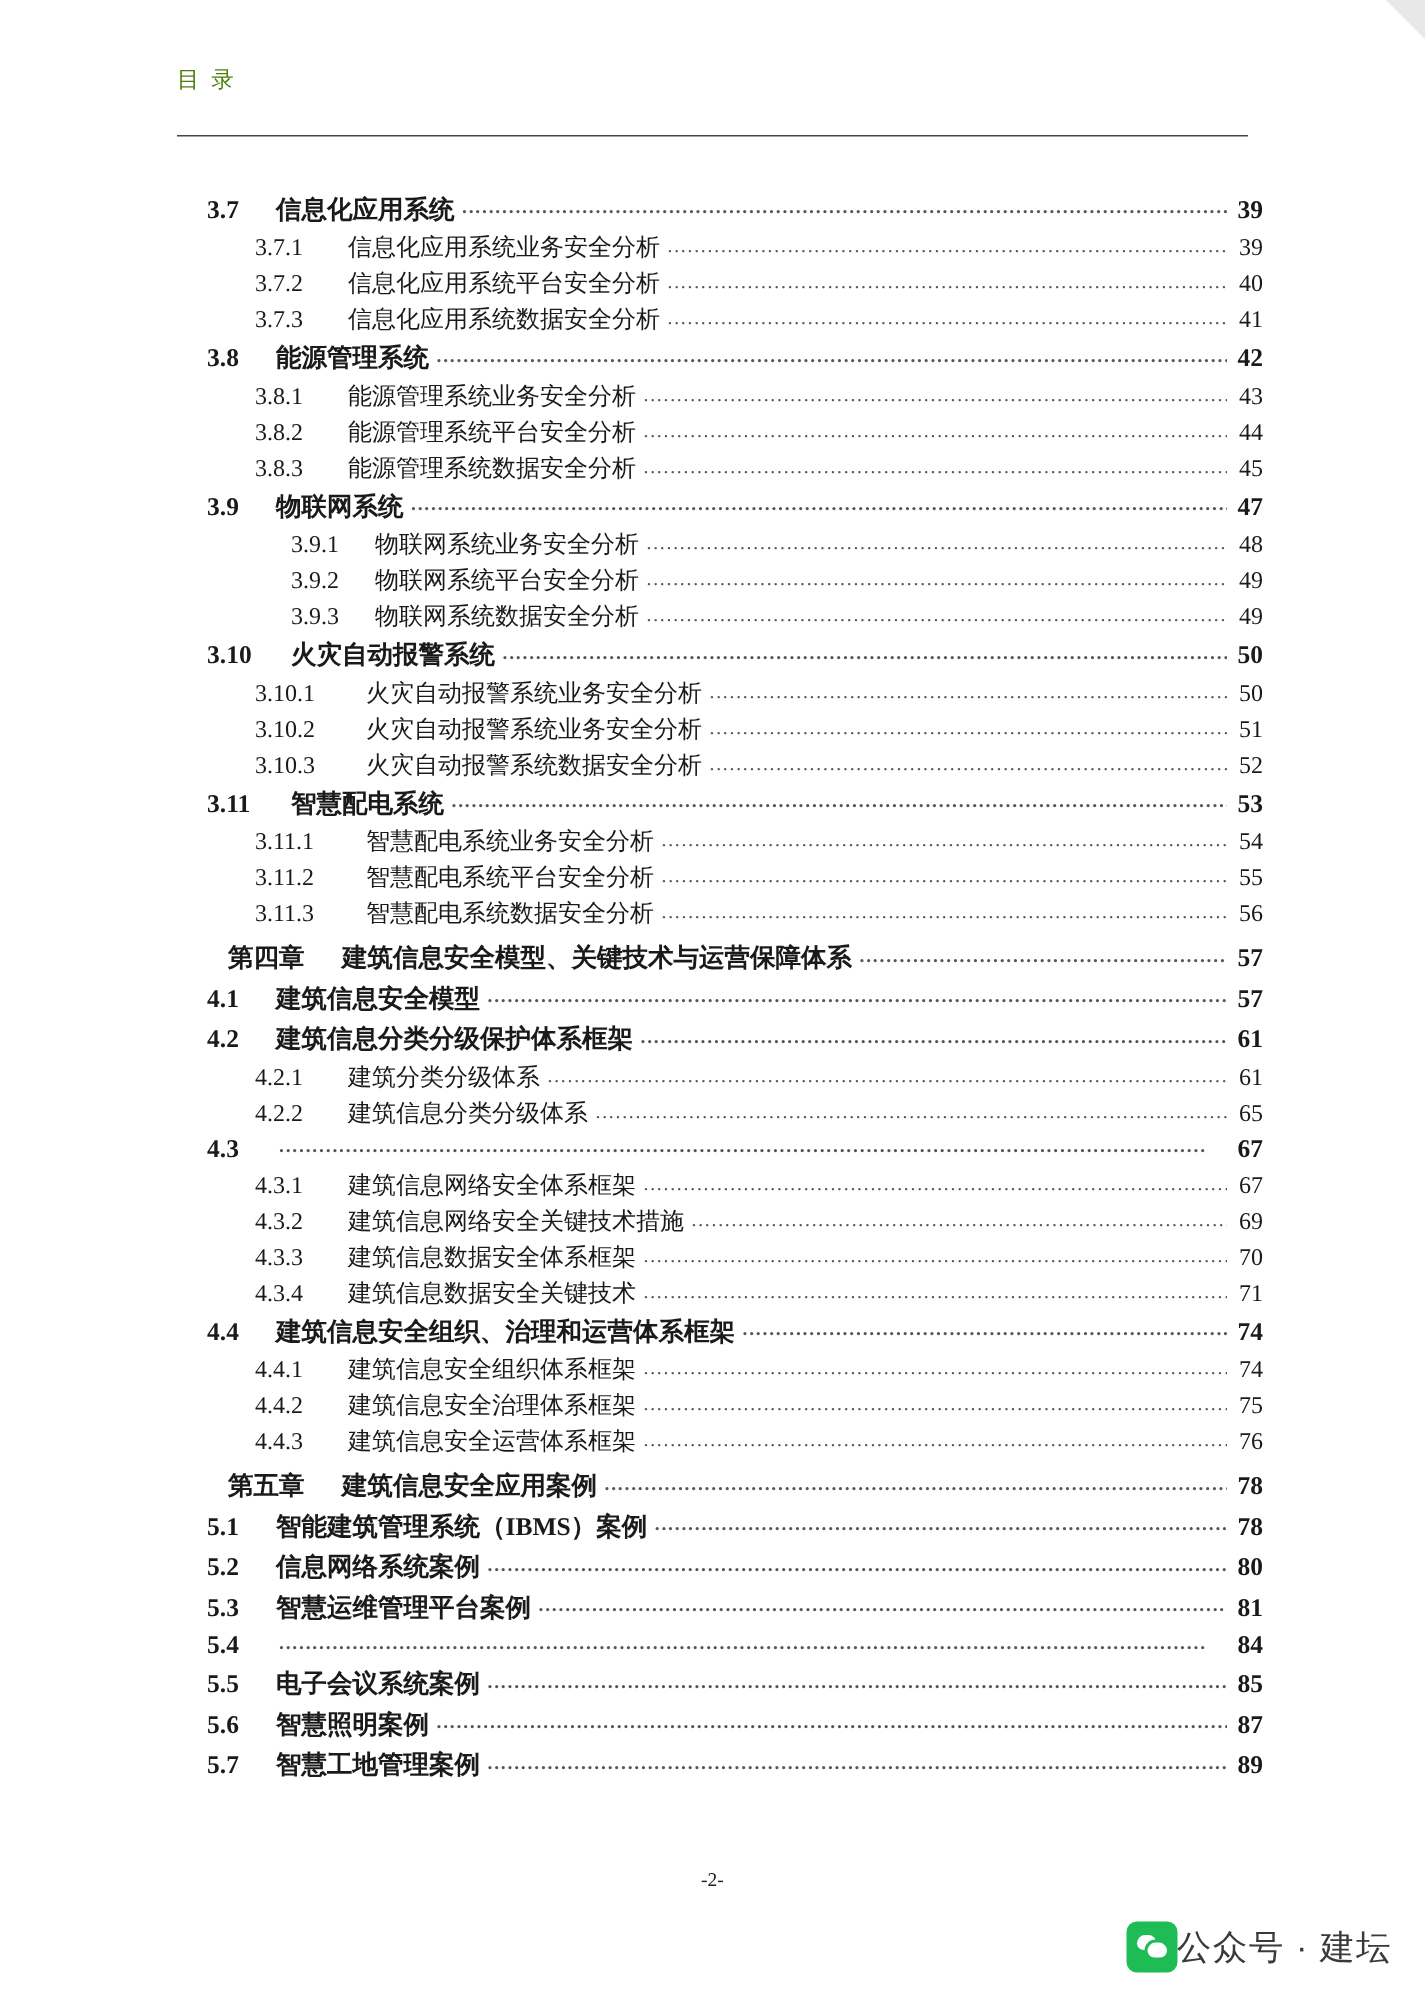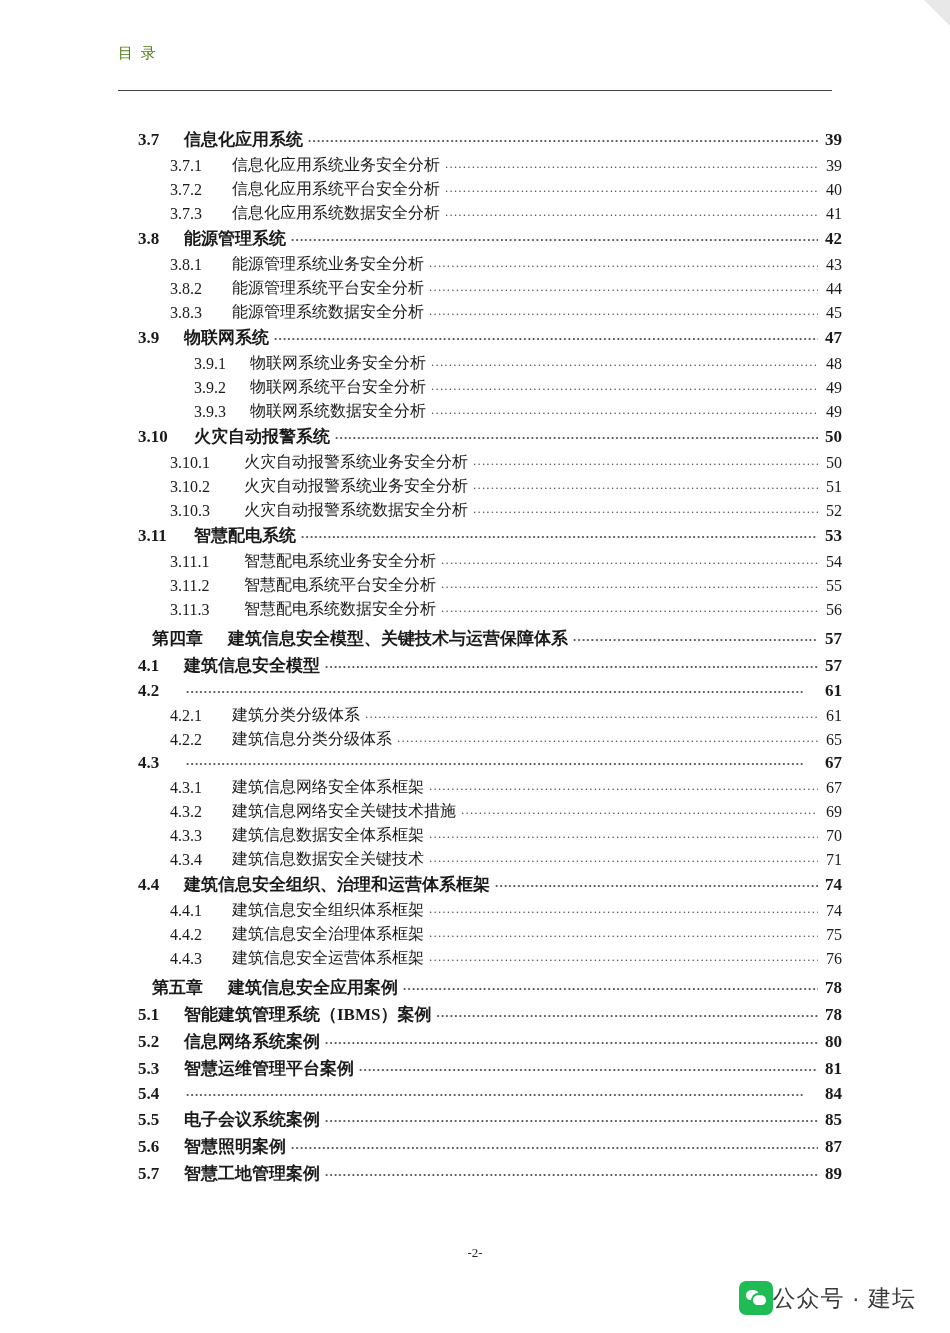--- a/index.html
+++ b/index.html
@@ -107,21 +107,21 @@
     bottom: 72px;
     left: 0;
     width: 950px;
     text-align: center;
     font-family: "Liberation Serif", serif;
     font-size: 13px;
     color: #222;
   }
   .watermark {
     position: absolute;
-    right: 34px;
+    right: 22px;
     bottom: 18px;
     display: flex;
     align-items: center;
     gap: 0;
   }
   .wm-icon {
     width: 34px;
     height: 34px;
     border-radius: 7px;
     background: #1fbb55;
@@ -299,20 +299,21 @@
         <span class="pg">57</span>
       </div>
       <div class="toc-row lvl2">
         <span class="num">4.1</span>
         <span class="title">建筑信息安全模型</span>
         <span class="dots">...........................................................................................................................................</span>
         <span class="pg">57</span>
       </div>
       <div class="toc-row lvl2">
         <span class="num">4.2</span>
+        <span class="title">建筑信息分类分级保护体系框架</span>
         <span class="dots">...........................................................................................................................................</span>
         <span class="pg">61</span>
       </div>
       <div class="toc-row lvl3">
         <span class="num">4.2.1</span>
         <span class="title">建筑分类分级体系</span>
         <span class="dots">...........................................................................................................................................</span>
         <span class="pg">61</span>
       </div>
       <div class="toc-row lvl3">

